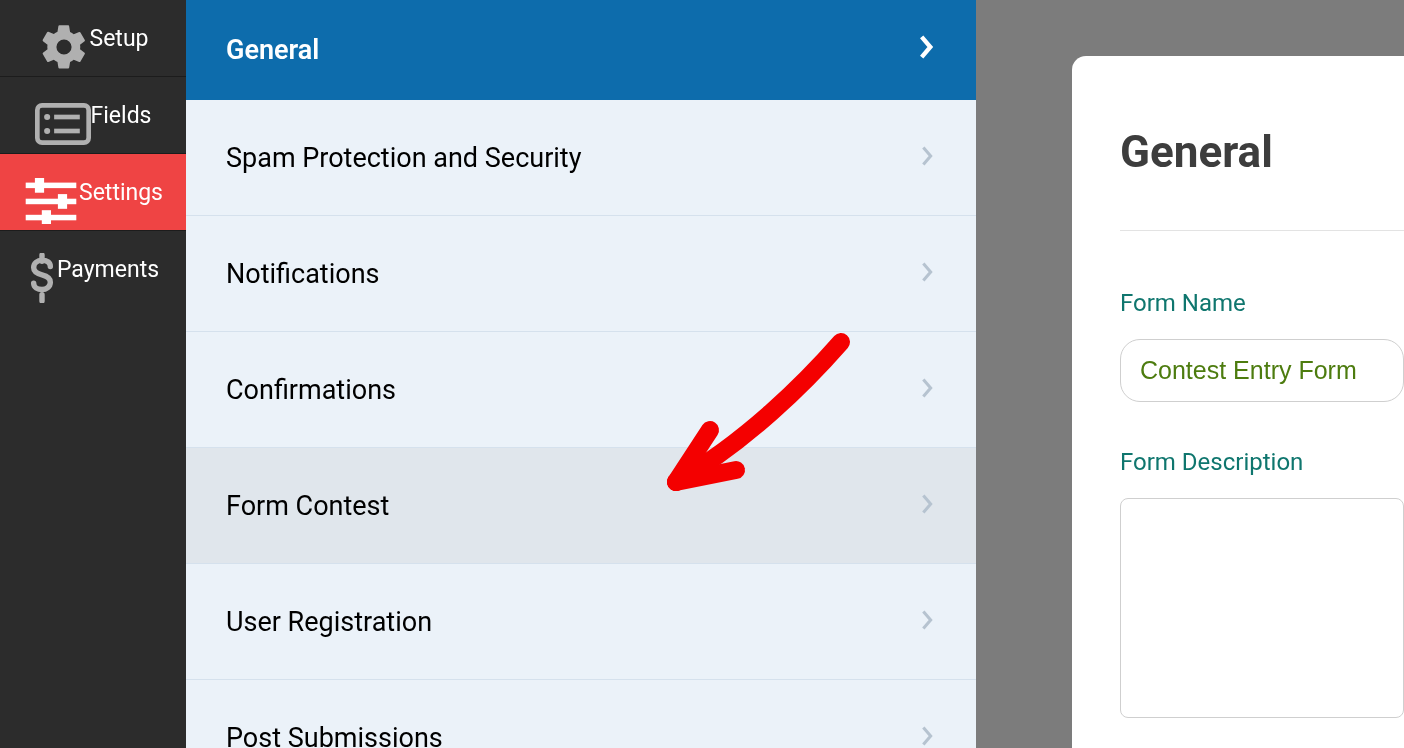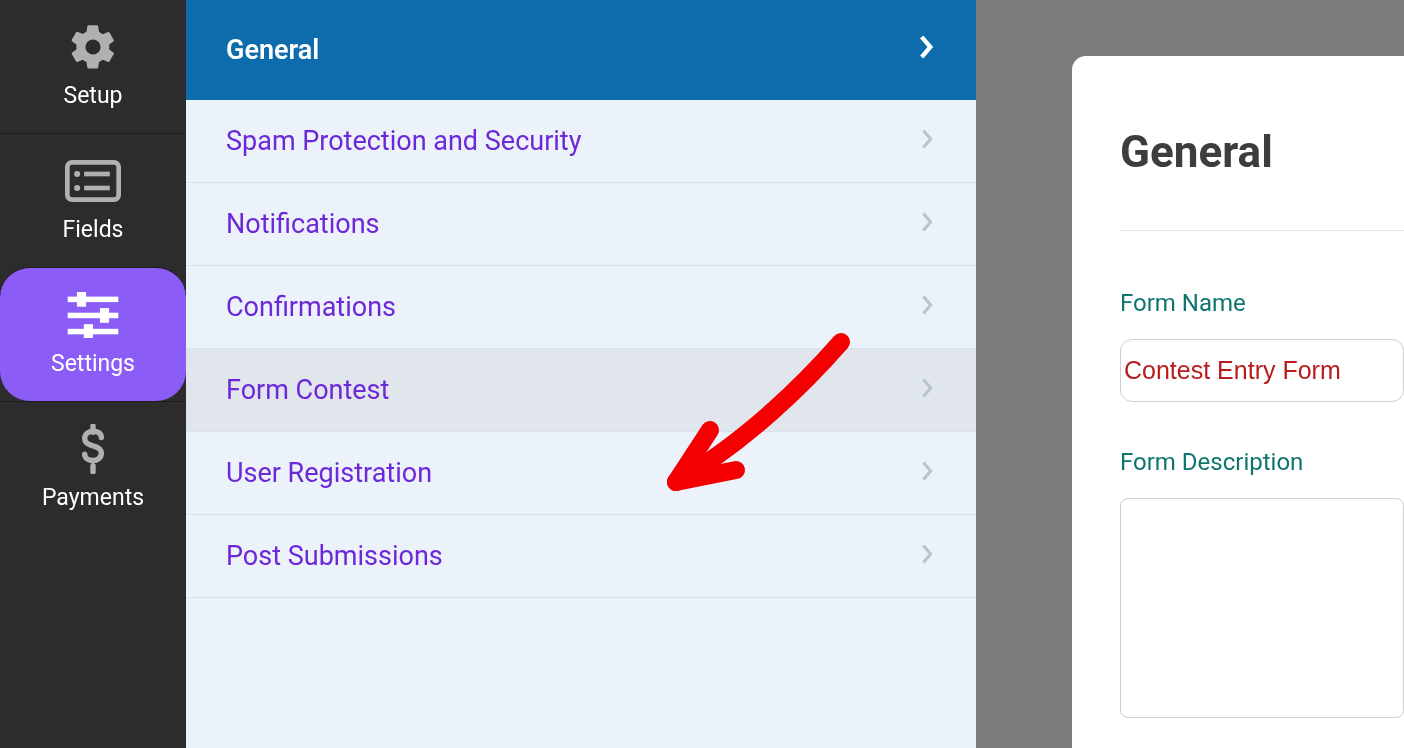--- a/index.html
+++ b/index.html
@@ -9,51 +9,51 @@
   
   .icon-sidebar {
     width: 186px;
     background: #2c2c2c;
     display: flex;
     flex-direction: column;
     flex-shrink: 0;
   }
   .icon-item {
     display: flex;
-    flex-direction: column;
-    align-items: center;
+    flex-direction: row;
+    align-items: flex-end;
     justify-content: center;
     color: #fff;
     font-size: 23px;
     font-weight: 400;
     cursor: pointer;
     border-top: 1px solid #1c1c1c;
   }
   .icon-item:first-child { border-top: none; }
-  .icon-item.active { background: #8b5cf6; border-radius: 30px; }
+  .icon-item.active { background: #ef4444; }
   .icon-item .icon-wrap { height: 58px; display:flex; align-items:center; justify-content:center; margin-top: 18px; }
   .icon-item .icon-label { margin-top: 6px; margin-bottom: 24px; }
   .icon-item svg { fill: #b0b0b0; }
   .icon-item.active svg { fill: #fff; }
 
   
   .settings-panel {
     width: 790px;
     background: #ebf2f9;
     flex-shrink: 0;
     position: relative;
   }
   .settings-item {
     display: flex;
     align-items: center;
     justify-content: space-between;
     padding: 0 42px 0 40px;
-    height: 83px;
+    height: 116px;
     font-size: 27px;
-    color: #6d28d9;
+    color: #000000;
     border-bottom: 1px solid #d5e1ed;
     cursor: pointer;
     position: relative;
   }
   .settings-item.first { height: 100px; }
   .settings-item.active {
     background: #0d6cac;
     color: #fff;
     font-weight: 600;
     border-bottom: none;
@@ -95,24 +95,24 @@
   }
   .field-label {
     font-size: 24px;
     color: #0f766e;
     margin-bottom: 22px;
     display: block;
   }
   .text-input {
     width: 100%;
     font-size: 25px;
-    color: #b91c1c;
-    padding: 16px 3px;
+    color: #4d7c0f;
+    padding: 16px 19px;
     border: 1px solid #cfcfcf;
-    border-radius: 12px;
+    border-radius: 20px;
     margin-bottom: 46px;
   }
   .textarea {
     width: 100%;
     height: 220px;
     border: 1px solid #cfcfcf;
     border-radius: 8px;
     font-size: 22px;
     padding: 14px 18px;
     resize: none;

